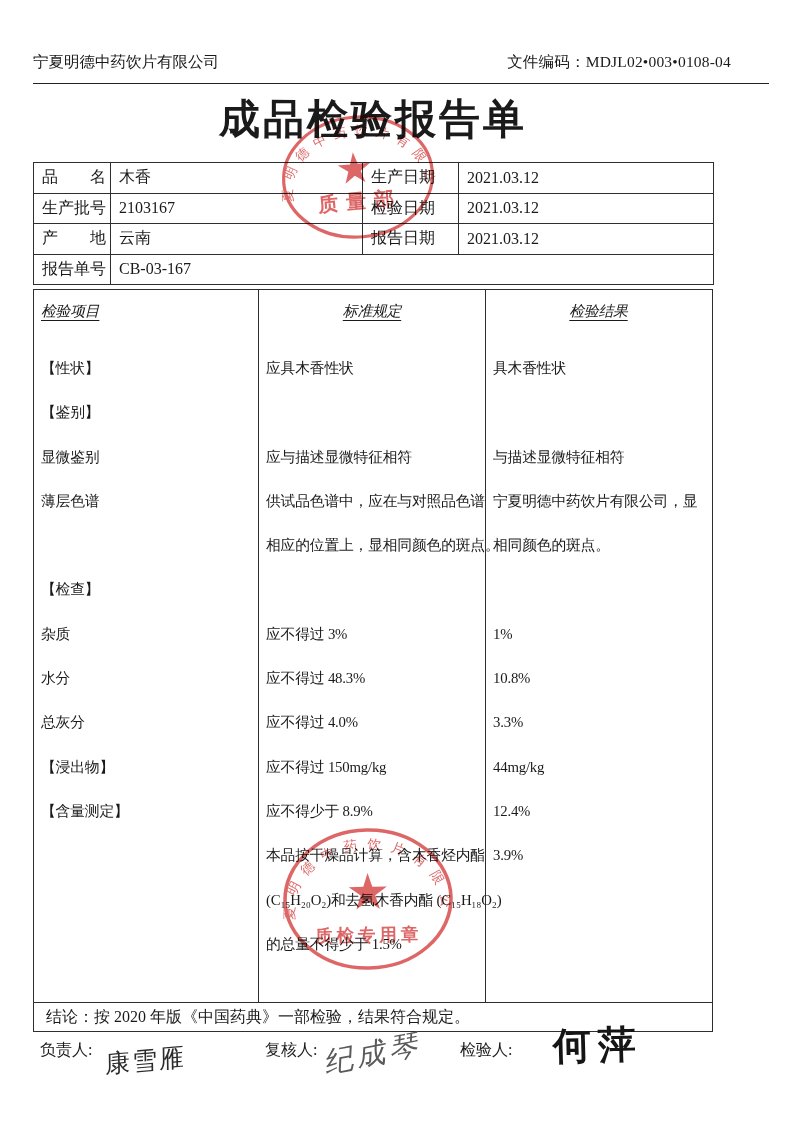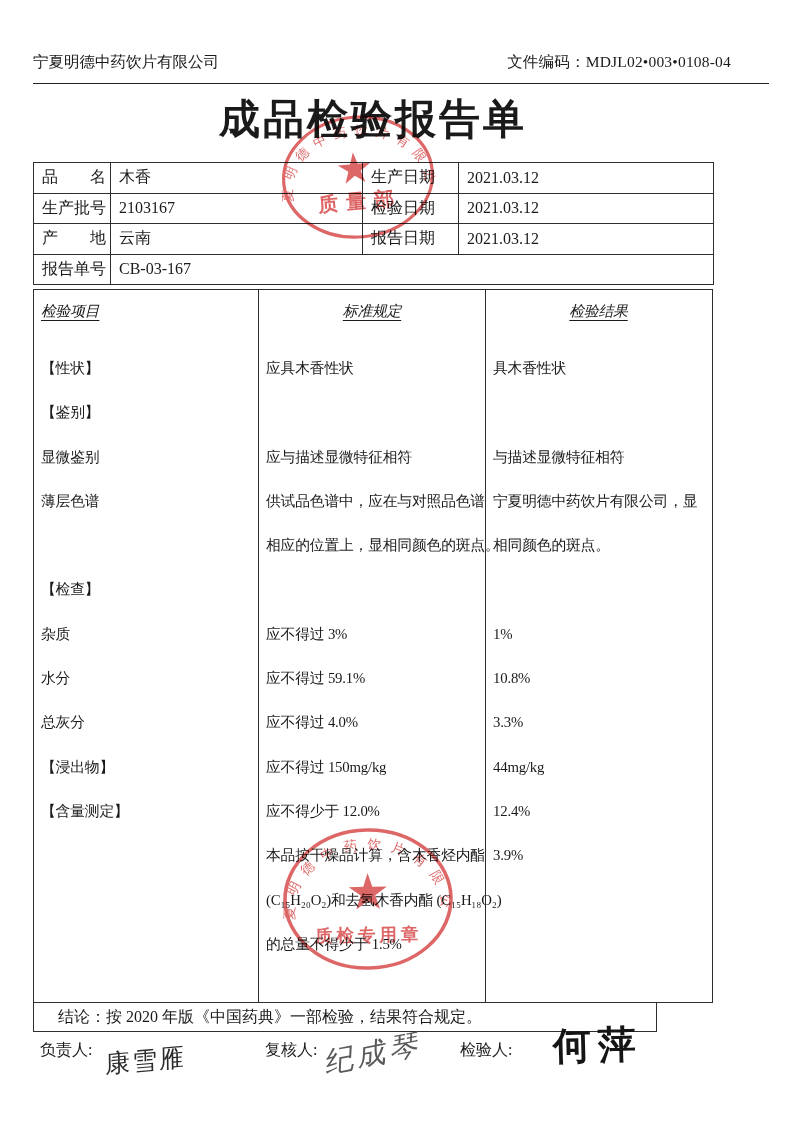--- a/index.html
+++ b/index.html
@@ -63,23 +63,23 @@
   .mt-col-item .mt-head { padding-left:7px; text-align:left; }
   .mt-col-standard .mt-head, .mt-col-result .mt-head { text-align:center; }
   .mt-line {
     height:44.3px; line-height:44.3px;
     padding-left:7px; white-space:nowrap; overflow:visible;
   }
 
   
   .conclusion-row {
     margin:-1.5px 0 0 33px;
-    width:624px; height:30px; box-sizing:border-box;
+    width:680px; height:30px; box-sizing:border-box;
     border:1.5px solid #2e2e2e;
-    line-height:28px; padding-left:24px;
+    line-height:28px; padding-left:12px;
     font-size:16px;
   }
 
   
   .signatures { position:relative; margin-left:33px; width:680px; height:75px; font-size:16px; }
   .sig-label { position:absolute; top:8px; }
   .sig-label-responsible { left:7px; }
   .sig-label-reviewer    { left:232px; }
   .sig-label-inspector   { left:427px; }
   .sig-name { position:absolute; font-weight:600; }
@@ -168,24 +168,24 @@
     <div class="mt-col mt-col-standard">
       <div class="mt-head"><span>标准规定</span></div>
 
     <div class="mt-line">应具木香性状</div>
         <div class="mt-line"></div>
         <div class="mt-line">应与描述显微特征相符</div>
         <div class="mt-line">供试品色谱中，应在与对照品色谱</div>
         <div class="mt-line">相应的位置上，显相同颜色的斑点。</div>
         <div class="mt-line"></div>
         <div class="mt-line">应不得过 3%</div>
-        <div class="mt-line">应不得过 59.1%</div>
+        <div class="mt-line">应不得过 48.3%</div>
         <div class="mt-line">应不得过 4.0%</div>
         <div class="mt-line">应不得过 150mg/kg</div>
-        <div class="mt-line">应不得少于 12.0%</div>
+        <div class="mt-line">应不得少于 8.9%</div>
         <div class="mt-line">本品按干燥品计算，含木香烃内酯</div>
         <div class="mt-line">(C₁₅H₂₀O₂)和去氢木香内酯 (C₁₅H₁₈O₂)</div>
         <div class="mt-line">的总量不得少于 1.5%</div>
       </div>
     <div class="mt-col mt-col-result">
       <div class="mt-head"><span>检验结果</span></div>
 
     <div class="mt-line">具木香性状</div>
         <div class="mt-line"></div>
         <div class="mt-line">与描述显微特征相符</div>

